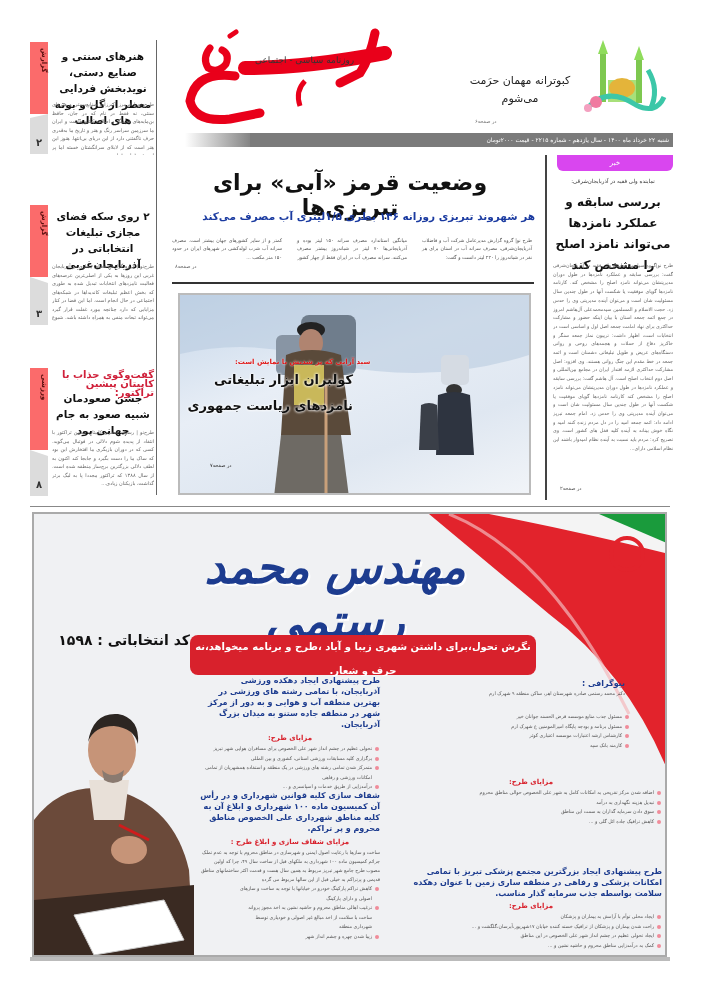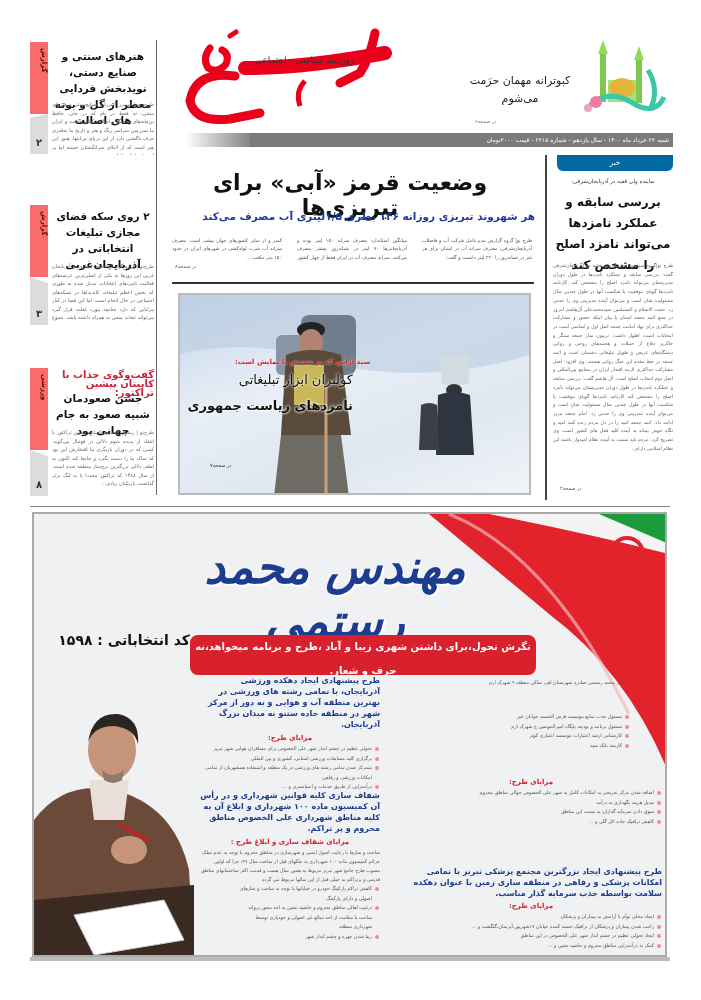--- a/index.html
+++ b/index.html
@@ -17,35 +17,35 @@
 
 .logo{left:175px;top:28px;width:220px;height:110px}
 .tagline{left:255px;top:55px;font-size:9px;color:#333;font-family:"DejaVu Serif",serif;}
 .promo{left:465px;top:72px;width:110px;font-size:11px;font-weight:normal;line-height:18px;text-align:center}
 .promo-ref{left:475px;top:118px;font-size:5px;color:#777}
 .shrine{left:578px;top:40px;width:90px;height:88px}
 .datebar{left:250px;top:133px;width:423px;height:14px;background:#7b7b7b;color:#fff;font-size:6px;line-height:14px;padding-right:4px;text-align:right}
 .dategrad{left:185px;top:133px;width:70px;height:14px;background:linear-gradient(to left,#7b7b7b,#fff)}
 
 .rsep{left:545px;top:155px;width:1.5px;height:345px;background:#444}
-.khabar{left:557px;top:155px;width:116px;height:16px;background:#0369a1;color:#fff;font-size:7px;text-align:center;line-height:16px;border-radius:0 0 6px 6px}
+.khabar{left:557px;top:155px;width:116px;height:16px;background:#d946ef;color:#fff;font-size:7px;text-align:center;line-height:16px;border-radius:0 0 6px 6px}
 .rsub{left:553px;top:178px;width:120px;font-size:5.5px;color:#333;text-align:center}
 .rhead{left:553px;top:192px;width:120px;font-size:12px;font-weight:bold;line-height:21px;text-align:center;color:#111}
 .rbody{left:553px;top:262px;width:120px;font-size:4.8px;line-height:8.7px;color:#666;text-align:justify}
 .rref{left:560px;top:485px;font-size:5px;color:#555}
 
 .mainh{left:165px;top:170px;width:370px;font-size:22px;font-weight:700;text-align:center;color:#111;letter-spacing:-0.5px}
 .mainsub{left:165px;top:210px;width:370px;font-size:10.5px;font-weight:bold;color:#1a3aa0;text-align:right}
 .cols3{left:172px;top:237px;width:360px;height:38px}
 .c3{position:absolute;top:0;width:110px;font-size:4.8px;line-height:8.3px;color:#555;text-align:justify}
 .cref{left:175px;top:263px;font-size:5px;color:#666}
 .hr1{left:172px;top:282px;width:362px;height:2px;background:#333}
 .photo{left:178px;top:293px;width:353px;height:202px;border:2px solid #bbb;overflow:hidden;background:linear-gradient(160deg,#c6d7ea 0%,#e8eef6 40%,#dfe7f1 70%,#f1f4f8 100%)}
 .pkick{left:235px;top:358px;font-size:7px;font-weight:bold;color:#e01818;text-shadow:0 0 2px #fff}
-.ph1{left:183px;top:372px;width:170px;font-size:13px;font-weight:normal;color:#111;text-shadow:0 0 3px #fff,0 0 3px #fff;text-align:right;direction:rtl}
+.ph1{left:183px;top:372px;width:170px;font-size:13px;font-weight:bold;color:#111;text-shadow:0 0 3px #fff,0 0 3px #fff;text-align:right;direction:rtl}
 .ph2{left:183px;top:398px;width:170px;font-size:13px;font-weight:bold;color:#111;text-shadow:0 0 3px #fff,0 0 3px #fff}
 .pref{left:210px;top:462px;font-size:5px;color:#333}
 .hr2{left:30px;top:506px;width:640px;height:1px;background:#888}
 
 .ad{left:32px;top:512px;width:635px;height:445px;background:#f0f1f3;border:2px solid #aaa;overflow:hidden}
 .ad-name{left:170px;top:540px;width:330px;font-family:"DejaVu Serif",serif;font-style:italic;font-size:46px;font-weight:bold;color:#1d3c8f;text-align:center;text-shadow:2px 2px 0 #fff}
 .slogan{left:190px;top:635px;width:346px;height:40px;background:#d8212c;border-radius:8px;color:#fff;font-size:10px;font-weight:bold;text-align:center;line-height:24px}
 .code{left:35px;top:632px;width:155px;font-size:14px;font-weight:900;color:#111;text-align:right}
 .bt{font-size:8px;font-weight:bold;color:#1d3c8f;text-align:right;line-height:11px}
 .rt{font-size:7px;font-weight:bold;color:#d8212c;text-align:center;line-height:11px}
@@ -181,20 +181,21 @@
     <path d="M170 0 L240 0 L240 30Z" fill="#1a9b3c"></path>
     <circle cx="198" cy="40" r="16" fill="none" stroke="#e2232c" stroke-width="4"></circle>
     <path d="M20 0 Q120 40 200 200" stroke="#f3b8bb" stroke-width="3" fill="none" opacity=".7"></path>
   </svg>
 </div>
 <div class="abs ad-name">مهندس محمد رستمی</div>
 <div class="abs slogan">نگرش تحول،برای داشتن شهری زیبا و آباد ،طرح و برنامه میخواهد،نه حرف و شعار.</div>
 <div class="abs code">کد انتخاباتی : ۱۵۹۸</div>
 
 <div class="abs" style="left:385px;top:678px;width:240px">
+  <div class="bt">بیوگرافی :</div>
   <div class="st">دکتر محمد رستمی    صادره شهرستان اهر،  ساکن منطقه ۹ شهرک ارم</div>
 </div>
 <div class="abs" style="left:385px;top:712px;width:245px">
   <ul class="bl">
     <li>مسئول جذب منابع موسسه قرض الحسنه جوانان خیر</li>
     <li>مسئول برنامه و بودجه پایگاه امیرالمومنین ع شهرک ارم</li>
     <li>کارشناس ارشد اعتبارات موسسه اعتباری کوثر</li>
     <li>کارمند بانک سپه</li>
   </ul>
 </div>

